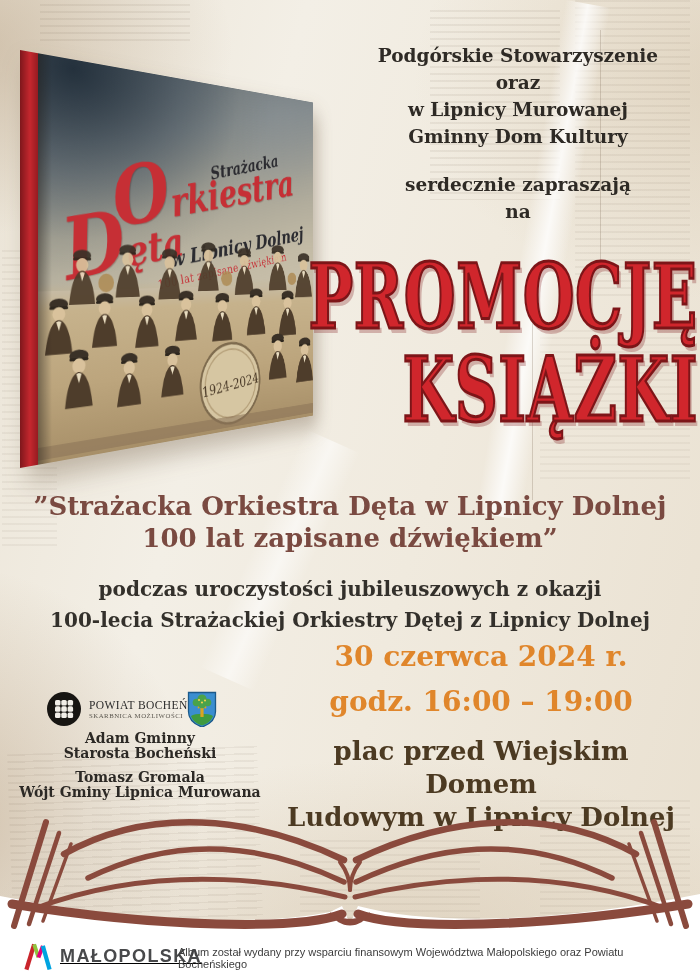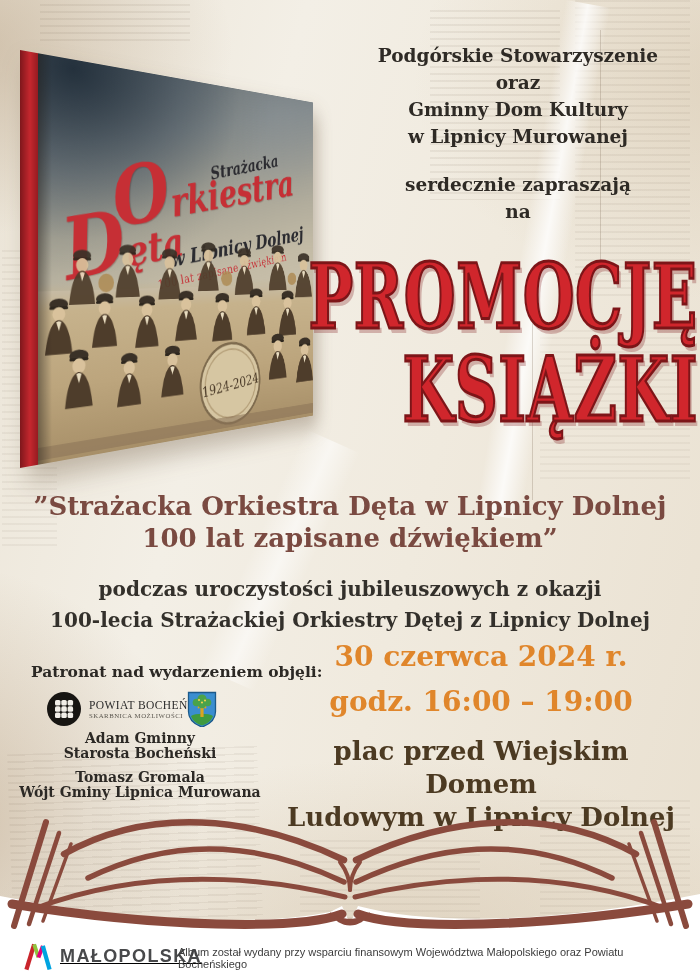--- a/index.html
+++ b/index.html
@@ -168,42 +168,41 @@
           <text x="262" y="190" text-anchor="middle" font-size="17" fill="#4a3a28" font-family="DejaVu Serif, serif">1924-2024</text>
         </g>
         <rect x="0" y="222" width="408" height="13" fill="#8a7357" opacity=".55"></rect>
       </svg>
     </div>
   </div>
 
   <div id="invite" class="abs">
     <div>Podgórskie Stowarzyszenie</div>
     <div>oraz</div>
+    <div>w Lipnicy Murowanej</div>
     <div>Gminny Dom Kultury</div>
-    <div>w Lipnicy Murowanej</div>
     <div class="sub">serdecznie zapraszają</div>
     <div>na</div>
   </div>
 
   <div id="headline" class="abs">
     <div><span class="hl">PROMOCJĘ</span></div>
     <div><span class="hl">KSIĄŻKI</span></div>
   </div>
 
   <div id="quote" class="abs">
     <div>”Strażacka Orkiestra Dęta w Lipnicy Dolnej</div>
     <div>100 lat zapisane dźwiękiem”</div>
   </div>
 
   <div id="occasion" class="abs">
     <div>podczas uroczystości jubileuszowych z okazji</div>
     <div>100-lecia Strażackiej Orkiestry Dętej z Lipnicy Dolnej</div>
   </div>
 
-  <div id="patHeading" class="abs">Patronat nad wydarzeniem objęli:</div>
 
   <div id="powiatLogo" class="abs">
     <svg width="36" height="36" viewBox="0 0 36 36">
       <circle cx="18" cy="18" r="17" fill="#171512"></circle>
       <g fill="#f2efe9">
         <rect x="9" y="9" width="5.5" height="5.5" rx="1.6"></rect>
         <rect x="15.3" y="9" width="5.5" height="5.5" rx="1.6"></rect>
         <rect x="21.6" y="9" width="5.5" height="5.5" rx="1.6"></rect>
         <rect x="9" y="15.3" width="5.5" height="5.5" rx="1.6"></rect>
         <rect x="15.3" y="15.3" width="5.5" height="5.5" rx="1.6"></rect>

